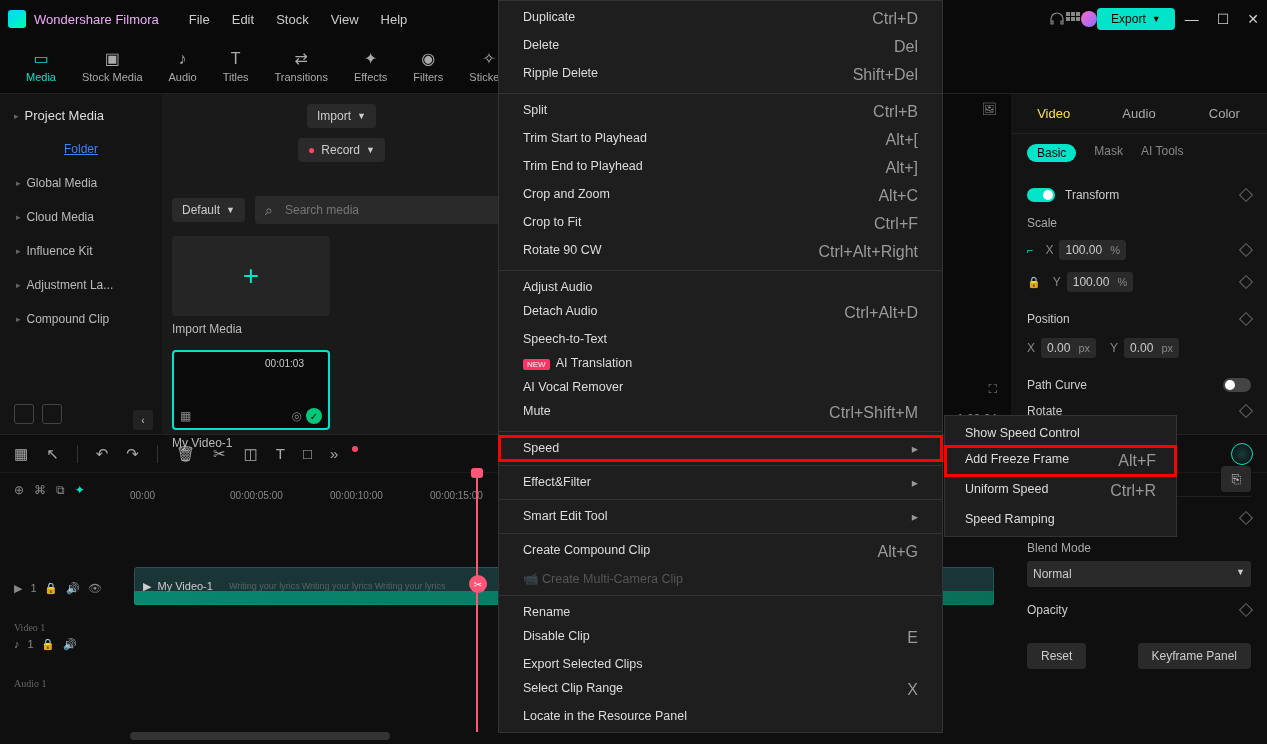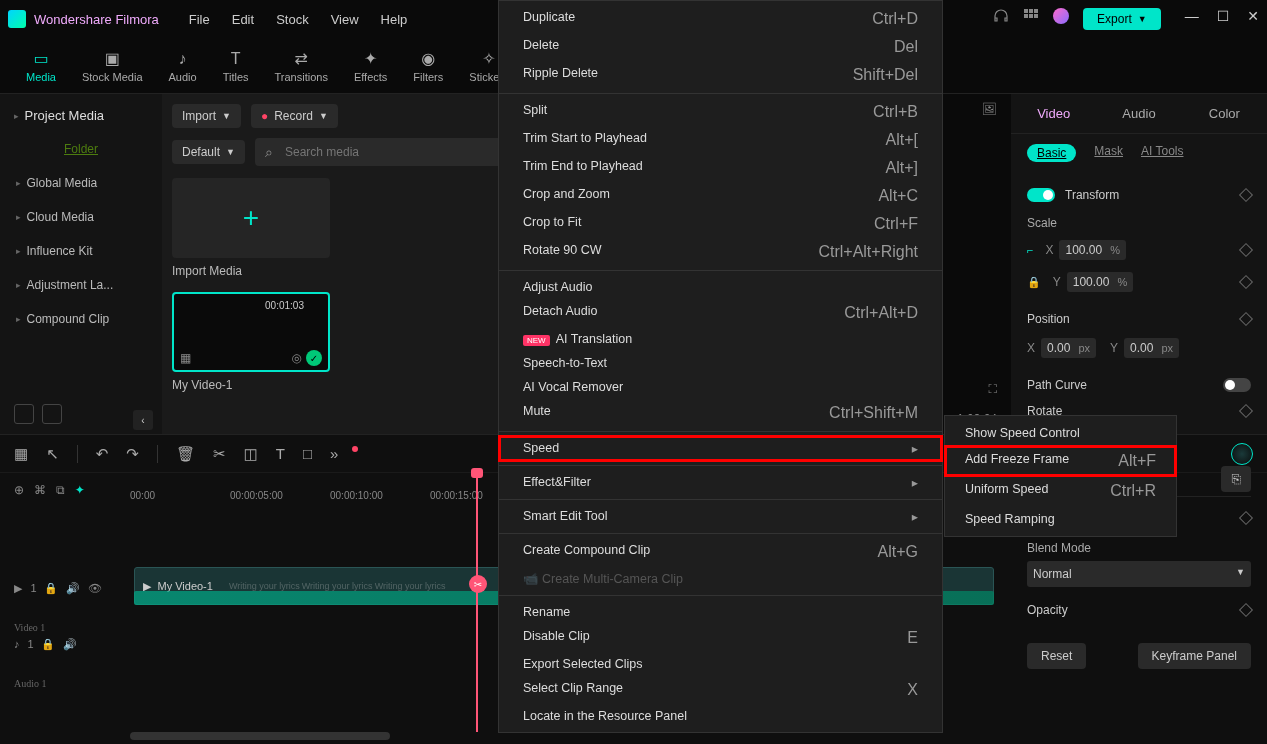--- a/index.html
+++ b/index.html
@@ -4,46 +4,46 @@
 <style>
 * { margin: 0; padding: 0; box-sizing: border-box; font-family: -apple-system, BlinkMacSystemFont, "Segoe UI", Arial, sans-serif; }
 body { background: #0f0f0f; color: #ccc; font-size: 12px; width: 1267px; height: 744px; overflow: hidden; position: relative; }
 
 
 .titlebar { height: 38px; background: #0a0a0a; display: flex; align-items: center; padding: 0 8px; }
 .logo { width: 18px; height: 18px; background: linear-gradient(135deg, #00d4ff, #00ffaa); border-radius: 3px; margin-right: 8px; }
 .app-title { font-size: 13px; color: #f0abfc; margin-right: 30px; }
 .menubar { display: flex; gap: 22px; }
 .menubar span { font-size: 13px; color: #ccc; cursor: pointer; }
-.titlebar-right { margin-left: auto; display: flex; align-items: flex-start; gap: 14px; }
+.titlebar-right { margin-left: auto; display: flex; align-items: center; }
 .export-btn { background: #00e5c9; color: #000; padding: 4px 14px; border-radius: 4px; font-size: 12px; display: flex; align-items: center; gap: 6px; }
 .win-controls { display: flex; gap: 18px; margin-left: 10px; }
 .win-controls span { font-size: 14px; color: #ccc; cursor: pointer; }
 .top-icon { width: 16px; height: 16px; display: inline-block; }
 .avatar-dot { width: 16px; height: 16px; border-radius: 50%; background: linear-gradient(135deg, #ff6bcb, #8a6bff); }
 
 
 .toolbar-tabs { height: 56px; background: #0a0a0a; display: flex; align-items: center; padding: 0 20px; gap: 14px; border-bottom: 1px solid #222; }
 .tab-item { display: flex; flex-direction: column; align-items: center; gap: 2px; padding: 4px 6px; color: #aaa; cursor: pointer; font-size: 11px; }
 .tab-item.active { color: #00e5c9; }
 .tab-icon { width: 22px; height: 20px; display: flex; align-items: center; justify-content: center; font-size: 16px; }
 
 
 .content { display: flex; height: 340px; }
 .sidebar { width: 162px; background: #141414; padding: 6px; }
 .side-header { display: flex; align-items: center; padding: 8px; font-size: 13px; color: #ddd; }
 .side-item { display: flex; align-items: center; padding: 9px 10px; color: #bbb; font-size: 12px; border-radius: 4px; margin: 2px 0; }
-.side-item.folder { color: #4d7c0f; justify-content: center; text-decoration: underline; }
+.side-item.folder { color: #3b82f6; justify-content: center; text-decoration: underline; }
 .side-footer { display: flex; gap: 8px; padding: 8px; position: absolute; bottom: 312px; left: 6px; }
 .side-footer-icon { width: 20px; height: 20px; border: 1px solid #444; border-radius: 3px; }
 .chev { margin-right: 6px; color: #666; font-size: 9px; }
 .collapse-btn { width: 20px; height: 20px; background: #222; border-radius: 3px; display: flex; align-items: center; justify-content: center; position: absolute; left: 133px; bottom: 314px; font-size: 10px; }
 
 .media-panel { flex: 1; background: #1a1a1a; padding: 10px; position: relative; }
-.media-top { display: flex; gap: 10px; margin-bottom: 10px; align-items: center; }
+.media-top { display: flex; gap: 10px; margin-bottom: 10px; align-items: center; flex-direction: column; }
 .dropdown-btn { background: #2a2a2a; padding: 5px 10px; border-radius: 4px; font-size: 12px; display: flex; align-items: center; gap: 6px; }
 .filter-icon { margin-left: auto; color: #aaa; }
 .search-row { display: flex; gap: 10px; align-items: center; margin-bottom: 12px; }
 .search-input { flex: 1; background: #2a2a2a; border: none; padding: 7px 30px; border-radius: 4px; color: #888; font-size: 12px; }
 .search-wrap { position: relative; flex: 1; display: flex; }
 .search-wrap::before { content: "⌕"; position: absolute; left: 10px; top: 6px; color: #888; font-size: 14px; }
 .import-tile { width: 158px; height: 80px; background: #252525; border-radius: 4px; display: flex; align-items: center; justify-content: center; font-size: 28px; color: #00e5c9; margin-bottom: 6px; }
 .import-label { font-size: 12px; color: #bbb; margin-bottom: 14px; }
 .video-tile { width: 158px; height: 80px; background: #0a0a0a; border: 2px solid #00e5c9; border-radius: 4px; position: relative; margin-bottom: 6px; }
 .video-duration { position: absolute; top: 6px; right: 24px; font-size: 10px; color: #ccc; }
@@ -51,23 +51,23 @@
 .check-badge { width: 16px; height: 16px; background: #00c878; border-radius: 50%; font-size: 10px; display: flex; align-items: center; justify-content: center; color: #000; }
 
 .preview-panel { width: 490px; background: #0a0a0a; position: relative; }
 .preview-icons-top { position: absolute; top: 8px; right: 14px; display: flex; gap: 14px; color: #888; }
 .timecode-display { position: absolute; bottom: 8px; right: 14px; font-size: 12px; color: #888; }
 .fullscreen-corner { position: absolute; bottom: 38px; right: 14px; color: #888; }
 
 .props-panel { width: 256px; background: #141414; padding: 0; }
 .props-tabs { display: flex; border-bottom: 1px solid #222; }
 .props-tab { flex: 1; text-align: center; padding: 12px 0; font-size: 13px; color: #aaa; }
-.props-tab.active { color: #f0abfc; }
+.props-tab.active { color: #fde047; }
 .props-subtabs { display: flex; gap: 18px; padding: 10px 16px; font-size: 12px; }
-.props-subtab { color: #888; text-decoration: underline; }
+.props-subtab { color: #888; }
 .props-subtab.active { background: #00e5c9; color: #000; padding: 2px 10px; border-radius: 10px; }
 .props-section { padding: 10px 16px; }
 .props-row { display: flex; align-items: center; justify-content: space-between; padding: 6px 0; font-size: 12px; color: #ccc; }
 .toggle { width: 28px; height: 14px; background: #00e5c9; border-radius: 7px; position: relative; }
 .toggle::after { content: ""; width: 10px; height: 10px; background: #fff; border-radius: 50%; position: absolute; top: 2px; right: 2px; }
 .toggle.off { background: #444; }
 .toggle.off::after { left: 2px; right: auto; }
 .unit { color: #888; font-size: 11px; margin-left: 4px; }
 .diamond { width: 10px; height: 10px; border: 1px solid #666; transform: rotate(45deg); }
 .prop-label { font-size: 12px; color: #aaa; }
@@ -477,24 +477,24 @@
     </div>
     <div class="menu-sep"></div>
     <div class="menu-item">
       <span>Adjust Audio</span>
     </div>
     <div class="menu-item">
       <span>Detach Audio</span>
       <span class="shortcut">Ctrl+Alt+D</span>
     </div>
     <div class="menu-item">
+      <span>Speech-to-Text</span>
+    </div>
+    <div class="menu-item">
       <span><span class="new-badge">NEW</span>AI Translation</span>
-    </div>
-    <div class="menu-item">
-      <span>Speech-to-Text</span>
     </div>
     <div class="menu-item">
       <span>AI Vocal Remover</span>
     </div>
     <div class="menu-item">
       <span>Mute</span>
       <span class="shortcut">Ctrl+Shift+M</span>
     </div>
     <div class="menu-sep"></div>
     <div class="menu-item highlighted">

